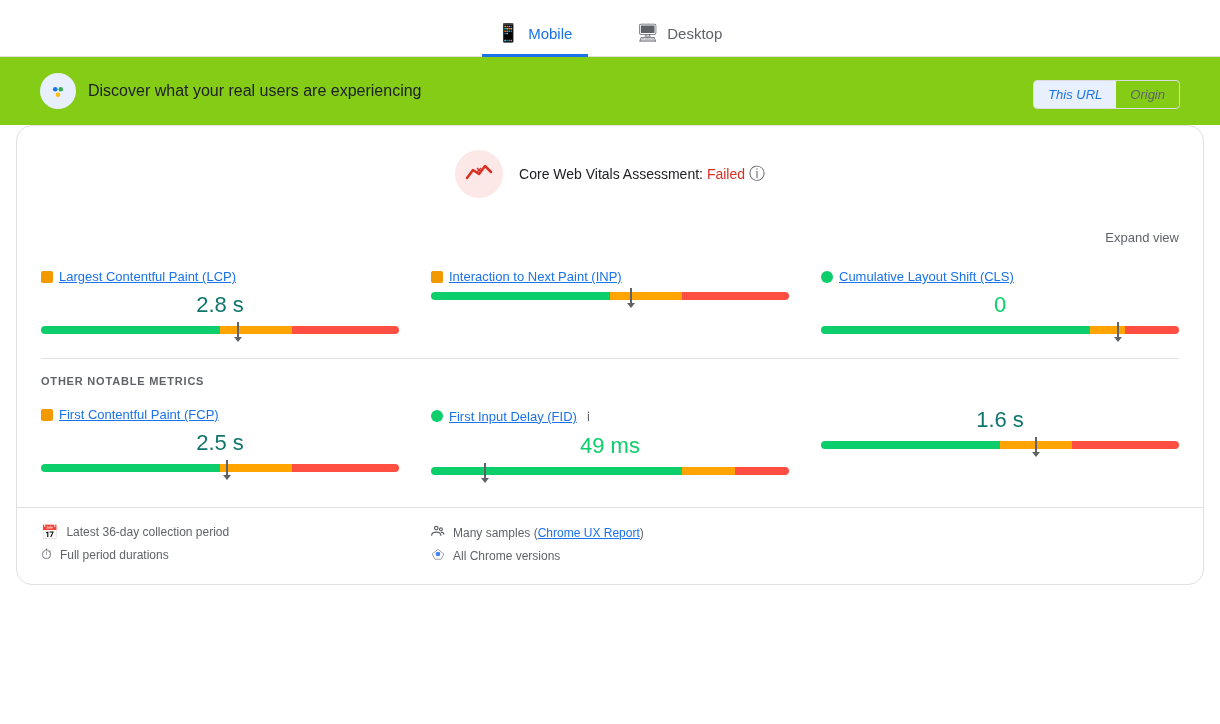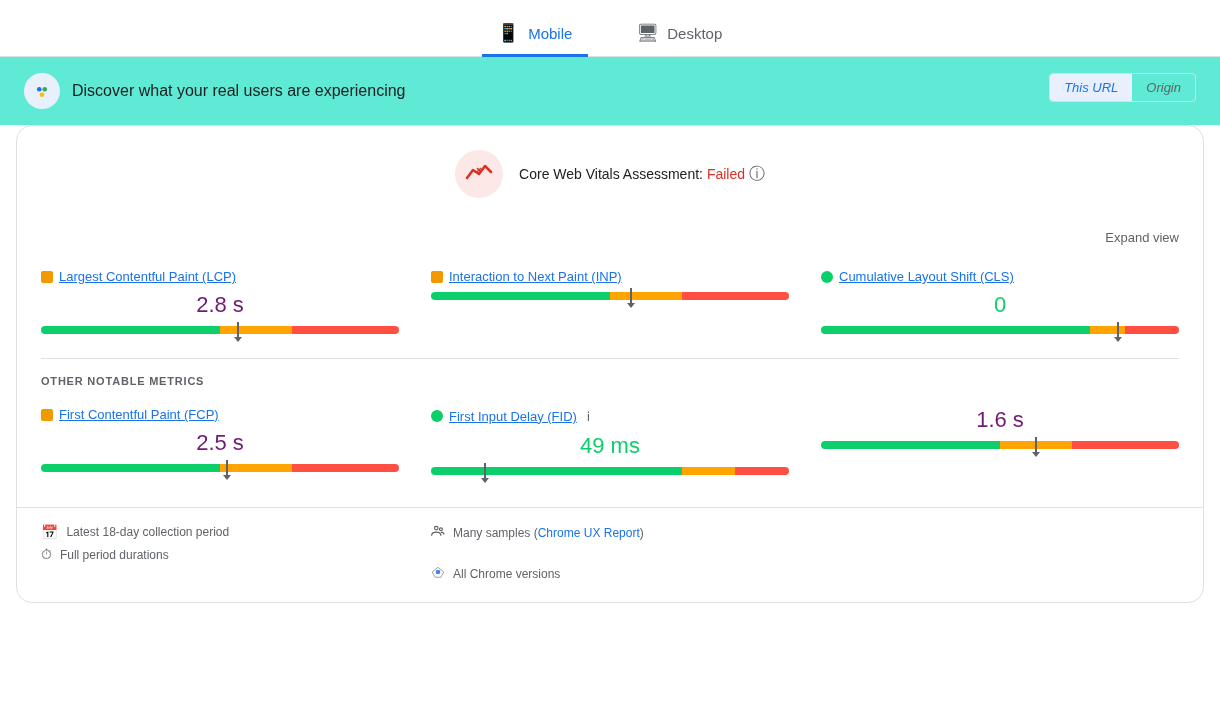--- a/index.html
+++ b/index.html
@@ -36,24 +36,24 @@
       color: #1a73e8;
       border-bottom: 3px solid #1a73e8;
     }
     .tab-icon {
       font-size: 18px;
     }
 
     
     .header-row {
       display: flex;
-      align-items: flex-start;
+      align-items: flex-end;
       justify-content: space-between;
-      padding: 16px 24px;
-      background: #5eead4;
+      padding: 16px 40px;
+      background: #84cc16;
     }
     .header-left {
       display: flex;
       align-items: center;
       gap: 12px;
     }
     .crux-avatar {
       width: 36px;
       height: 36px;
       border-radius: 50%;
@@ -160,21 +160,21 @@
     .metric-name {
       font-size: 13px;
       color: #1a73e8;
       text-decoration: underline;
       cursor: pointer;
     }
     .metric-value {
       text-align: center;
       font-size: 22px;
       font-weight: 400;
-      color: #701a75;
+      color: #0f766e;
       margin-bottom: 8px;
     }
     .metric-value.green-val {
       color: #0cce6b;
     }
 
     
     .progress-bar-container {
       position: relative;
       height: 8px;
@@ -241,20 +241,21 @@
       align-items: center;
       gap: 8px;
       font-size: 12px;
       color: #5f6368;
     }
     .footer-icon {
       font-size: 14px;
     }
     .footer-link {
       color: #1a73e8;
+      text-decoration: underline;
       cursor: pointer;
     }
 
     .additional-icon {
       font-size: 13px;
       color: #5f6368;
       margin-left: 4px;
     }
   </style>
 </head>
@@ -409,40 +410,40 @@
           </div>
         <div class="bar-needle" style="left:60%"></div>
       </div>
     </div>
   </div>
 
   <div class="footer-grid">
     <div>
       <div class="footer-item">
         <span class="footer-icon">📅</span>
-        <span>Latest 18-day collection period</span>
+        <span>Latest 36-day collection period</span>
       </div>
       <div class="footer-item" style="margin-top:6px">
         <span class="footer-icon">⏱</span>
         <span>Full period durations</span>
       </div>
     </div>
     <div>
       <div class="footer-item">
         <span class="footer-icon">
           <svg width="14" height="14" viewBox="0 0 24 24" fill="none" stroke="#5f6368" stroke-width="2">
             <circle cx="9" cy="7" r="3"></circle>
             <circle cx="17" cy="9" r="2.5"></circle>
             <path d="M1 20c0-4 3-6 8-6s8 2 8 6"></path>
             <path d="M17 14c2.5 0 5 1.5 5 4"></path>
           </svg>
         </span>
         <span>Many samples (<span class="footer-link">Chrome UX Report</span>)</span>
       </div>
-      <div class="footer-item" style="margin-top:24px">
+      <div class="footer-item" style="margin-top:6px">
         <span class="footer-icon">
           <svg width="14" height="14" viewBox="0 0 24 24">
             <circle cx="12" cy="12" r="4" fill="#4285f4"></circle>
             <path d="M12 8 A4 4 0 0 1 12 8" stroke="none"></path>
             <path d="M12 4 L22 12 L17 21 L7 21 L2 12 Z" fill="none" stroke="#5f6368" stroke-width="1"></path>
           </svg>
         </span>
         <span>All Chrome versions</span>
       </div>
     </div>

